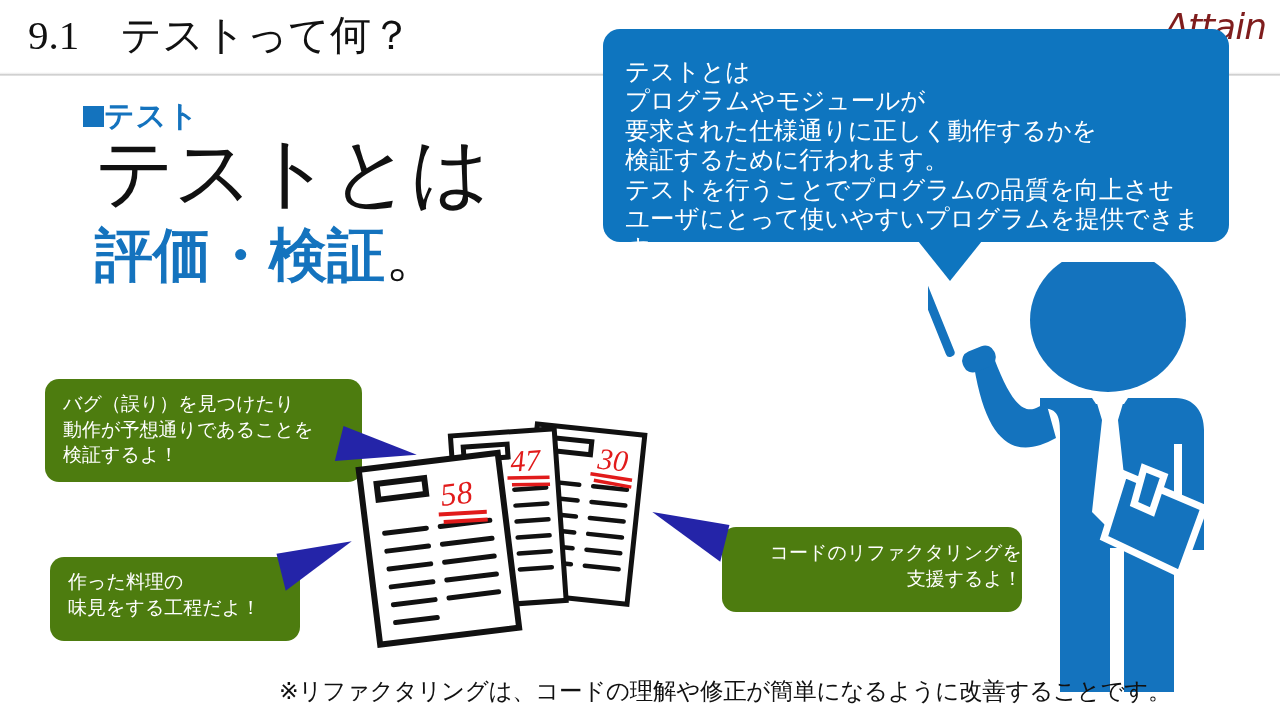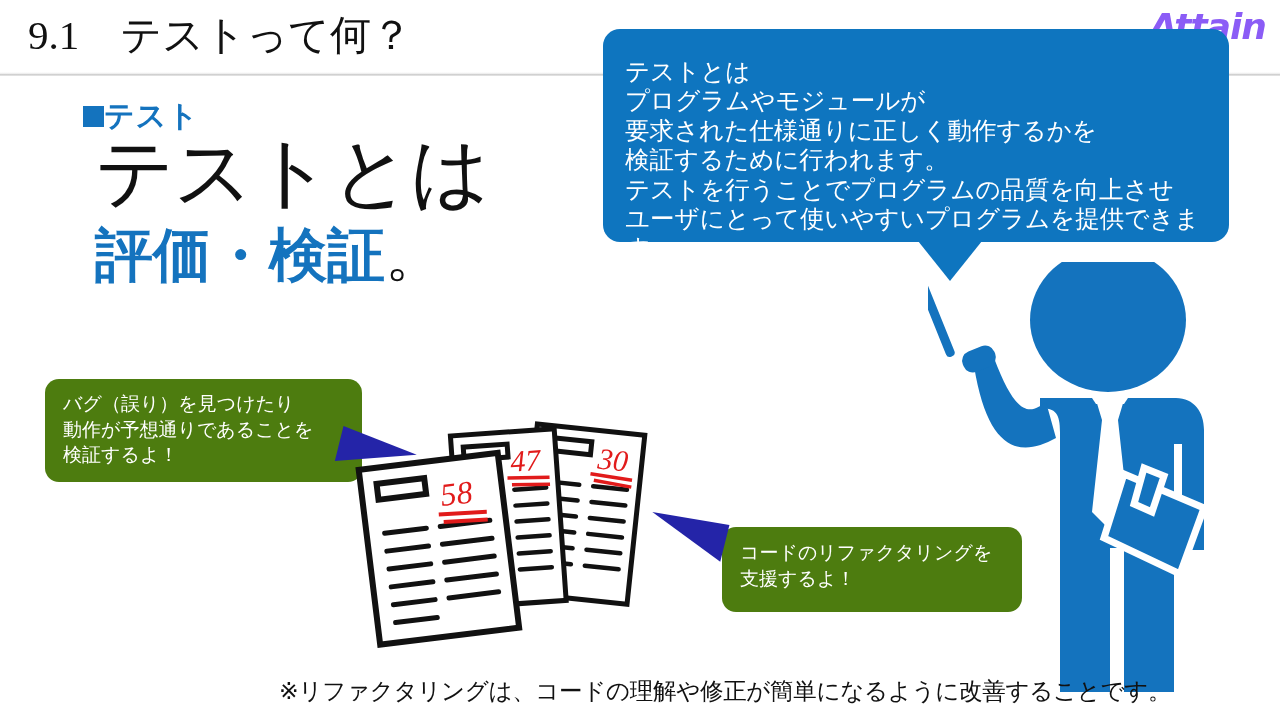--- a/index.html
+++ b/index.html
@@ -38,23 +38,23 @@
     color: #111111;
     letter-spacing: 0px;
     white-space: pre;
   }
 
   
   .logo {
     position: absolute;
     right: 14px; top: 6px;
     font-size: 36px;
-    font-weight: bold;
+    font-weight: normal;
     font-style: italic;
-    color: #8b5cf6;
+    color: #7f1d1d;
     letter-spacing: -1px;
     font-family: "DejaVu Sans", sans-serif;
   }
 
   
   .sub-head {
     position: absolute;
     left: 83px; top: 96px;
     display: flex;
     align-items: center;
@@ -166,20 +166,21 @@
     border-top: 6px solid transparent;
     border-bottom: 32px solid transparent;
     border-left: 76px solid #2424a8;
     transform: rotate(-14deg);
   }
 
   #callout-refactor {
     left: 722px; top: 527px;
     width: 300px; height: 85px;
     padding: 13px 0 0 18px;
+    text-align: right;
   }
   #callout-refactor .ctext {
     font-size: 19px;
     line-height: 25.5px;
   }
   #callout-refactor .tail {
     left: -74px; top: -12px;
     border-top: 6px solid transparent;
     border-bottom: 32px solid transparent;
     border-right: 78px solid #2424a8;
@@ -239,20 +240,25 @@
     <div class="tail"></div>
   </div>
 
   <div class="callout navy" id="callout-bug">
     <div class="ctext">バグ（誤り）を見つけたり
 動作が予想通りであることを
 検証するよ！</div>
     <div class="tail"></div>
   </div>
 
+  <div class="callout navy" id="callout-cook">
+    <div class="ctext">作った料理の
+味見をする工程だよ！</div>
+    <div class="tail"></div>
+  </div>
 
   <div class="callout navy" id="callout-refactor">
     <div class="ctext">コードのリファクタリングを
 支援するよ！</div>
     <div class="tail"></div>
   </div>
 
   <svg id="papers" viewBox="0 0 340 235">
 
     <g transform="translate(186,0) rotate(6)">

